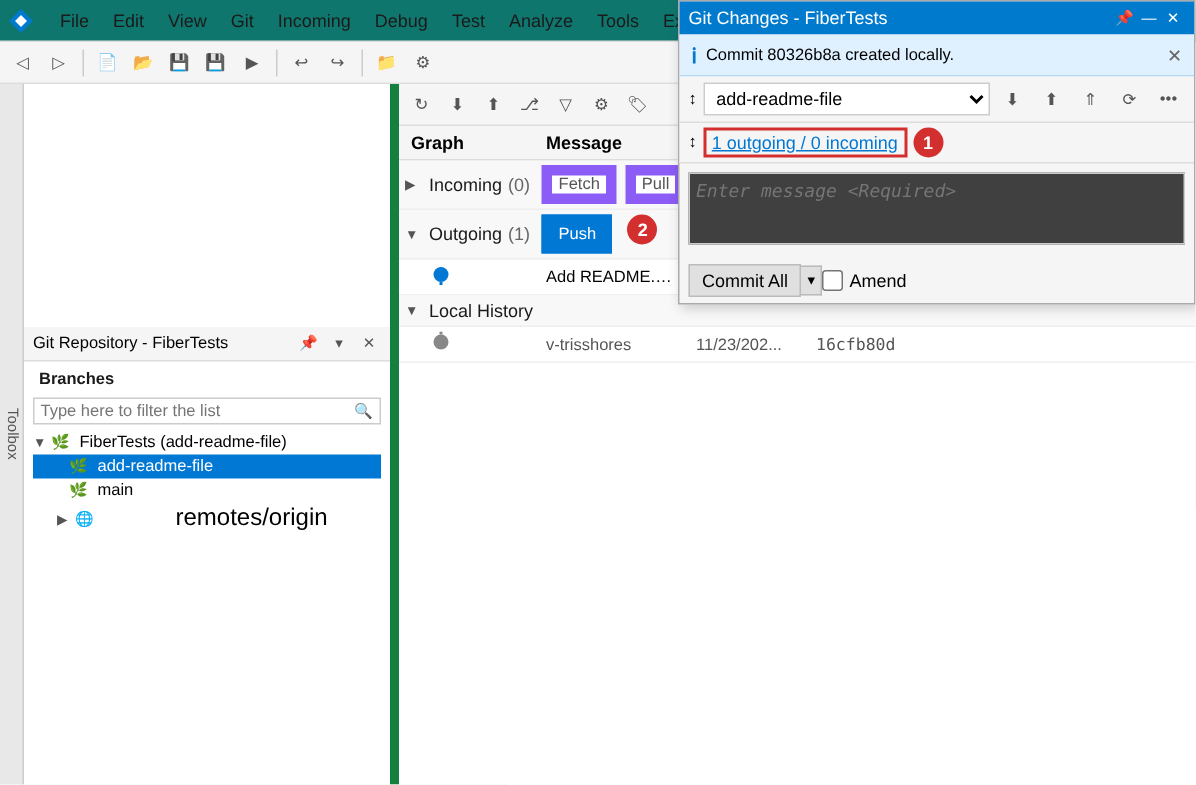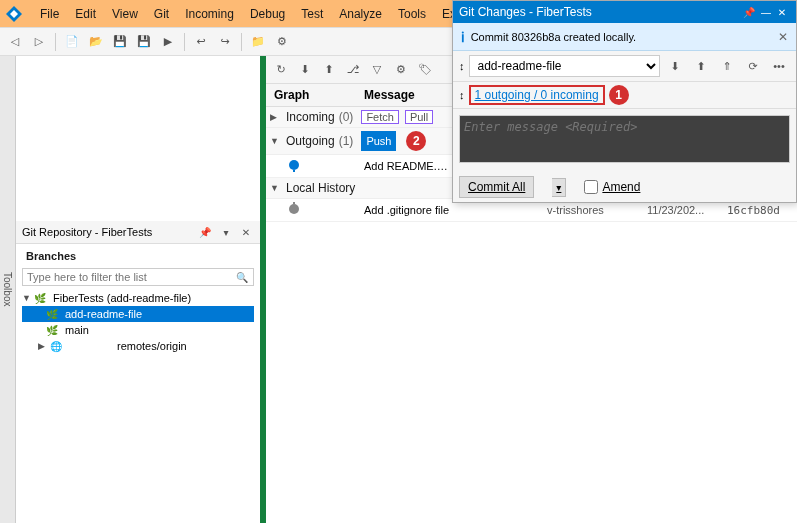--- a/index.html
+++ b/index.html
@@ -1,19 +1,19 @@
 <!DOCTYPE html>
 <html><head>
   <meta charset="utf-8">
   <style>
     * { box-sizing: border-box; margin: 0; padding: 0; }
     body { font-family: 'Segoe UI', Arial, sans-serif; font-size: 12px; background: #f0f0f0; width: 797px; height: 523px; overflow: hidden; position: relative; }
 
     
-    .menubar { background: #fdba74; border-bottom: 1px solid #ddd; display: flex; align-items: center; height: 28px; padding: 0 4px; }
+    .menubar { background: #0f766e; border-bottom: 1px solid #ddd; display: flex; align-items: center; height: 28px; padding: 0 4px; }
     .menubar-logo { width: 20px; height: 20px; margin-right: 8px; display: flex; align-items: center; justify-content: center; }
     .menubar-item { padding: 2px 8px; font-size: 12px; color: #1a1a1a; cursor: pointer; height: 100%; display: flex; align-items: center; }
 
     
     .toolbar { background: #f5f5f5; border-bottom: 1px solid #ddd; height: 28px; display: flex; align-items: center; padding: 0 4px; gap: 2px; }
     .toolbar-btn { width: 22px; height: 22px; display: flex; align-items: center; justify-content: center; cursor: pointer; border: 1px solid transparent; font-size: 11px; color: #555; }
     .toolbar-divider { width: 1px; height: 18px; background: #ccc; margin: 0 3px; }
 
     
     .main-layout { display: flex; height: calc(523px - 56px); }
@@ -51,21 +51,21 @@
     .col-author { width: 100px; font-weight: 600; padding: 2px 4px; }
     .col-date { width: 80px; font-weight: 600; padding: 2px 4px; }
     .col-id { width: 70px; font-weight: 600; padding: 2px 4px; }
 
     .history-content { flex: 1; overflow-y: auto; }
     .group-header { display: flex; align-items: center; padding: 3px 4px; background: #f8f8f8; border-bottom: 1px solid #eee; font-size: 12px; cursor: pointer; }
     .group-arrow { width: 12px; font-size: 9px; color: #555; margin-right: 4px; }
     .group-label { font-weight: 500; color: #1a1a1a; }
     .group-count { color: #666; margin-left: 4px; }
     .group-actions { margin-left: 8px; display: flex; gap: 6px; }
-    .group-action-btn { font-size: 11px; color: #555; cursor: pointer; padding: 0 4px; border: 1px solid #8b5cf6; background: white; }
+    .group-action-btn { font-size: 11px; color: #555; cursor: pointer; padding: 0 4px; border: 7px solid #8b5cf6; background: white; }
     .group-action-btn.active { background: #0078d4; color: white; border-color: #0078d4; }
 
     .history-row { display: flex; align-items: center; padding: 3px 4px; border-bottom: 1px solid #f0f0f0; font-size: 11px; }
     .row-graph { width: 90px; padding: 0 4px; }
     .row-message { flex: 1; padding: 0 4px; display: flex; align-items: center; gap: 4px; overflow: hidden; }
     .row-author { width: 100px; padding: 0 4px; color: #555; }
     .row-date { width: 80px; padding: 0 4px; color: #555; }
     .row-id { width: 70px; padding: 0 4px; color: #555; font-family: monospace; }
 
     .branch-badge { background: #1e7e34; color: white; font-size: 10px; padding: 1px 5px; border-radius: 2px; white-space: nowrap; }
@@ -85,21 +85,21 @@
     .gc-branch-row { display: flex; align-items: center; padding: 4px 6px; background: #f5f5f5; border-bottom: 1px solid #ddd; gap: 4px; }
     .gc-branch-select { flex: 1; border: 1px solid #ccc; background: white; padding: 2px 4px; font-size: 12px; }
     .gc-branch-btn { width: 22px; height: 22px; display: flex; align-items: center; justify-content: center; cursor: pointer; border: 1px solid transparent; font-size: 11px; color: #555; }
 
     .gc-sync-row { display: flex; align-items: center; padding: 3px 6px; background: #f5f5f5; border-bottom: 1px solid #ddd; }
     .gc-sync-link { color: #0078d4; text-decoration: underline; cursor: pointer; font-size: 12px; border: 2px solid #d32f2f; padding: 1px 4px; }
 
     .gc-message-area { padding: 6px; }
     .gc-message-input { width: 100%; height: 48px; border: 1px solid #ccc; background: #404040; padding: 4px; font-size: 12px; resize: none; color: #999; font-style: italic; }
 
-    .gc-commit-row { display: flex; align-items: center; padding: 4px 6px; gap: 18px; text-decoration: underline; }
+    .gc-commit-row { display: flex; align-items: center; padding: 4px 6px; gap: 0; }
     .gc-commit-btn { background: #e0e0e0; border: 1px solid #bbb; padding: 3px 8px; font-size: 12px; cursor: pointer; }
     .gc-commit-dropdown { background: #e0e0e0; border: 1px solid #bbb; border-left: none; padding: 3px 4px; font-size: 10px; cursor: pointer; }
     .gc-amend-row { display: flex; align-items: center; gap: 4px; font-size: 12px; }
     .gc-checkbox { width: 14px; height: 14px; }
 
     
     .annotation-badge { display: inline-flex; align-items: center; justify-content: center; width: 20px; height: 20px; background: #d32f2f; color: white; border-radius: 50%; font-size: 12px; font-weight: bold; margin-left: 4px; }
   </style>
 </head>
 <body>
@@ -175,21 +175,21 @@
         <span class="tree-icon branch-icon-git">🌿</span>
         <span style="font-size:11px;">add-readme-file</span>
       </div>
       <div class="tree-item" style="padding-left:24px;">
         <span class="tree-icon branch-icon-git">🌿</span>
         <span style="font-size:11px;">main</span>
       </div>
       <div class="tree-item" style="padding-left:16px;">
         <span class="tree-arrow">▶</span>
         <span class="tree-icon branch-icon-remote">🌐</span>
-        <span style="font-size:11px;padding-left:48px;">remotes/origin</span>
+        <span style="font-size:16px;padding-left:48px;">remotes/origin</span>
       </div>
     </div>
   </div>
 
   <div class="git-history-panel">
 
     <div class="history-toolbar">
       <div class="history-btn">↻</div>
       <div class="history-btn">⬇</div>
       <div class="history-btn">⬆</div>
@@ -252,23 +252,20 @@
         <span class="group-arrow">▼</span>
         <span class="group-label">Local History</span>
       </div>
       <div class="history-row">
         <div class="row-graph">
           <svg width="60" height="14">
               <circle cx="20" cy="7" r="5" fill="#888"></circle>
               <line x1="20" y1="0" x2="20" y2="2" stroke="#888" stroke-width="2"></line>
             </svg>
         </div>
-        <div class="row-message">
-          <span class="commit-msg">Add .gitignore file</span>
-        </div>
         <div class="row-author">v-trisshores</div>
         <div class="row-date">11/23/202...</div>
         <div class="row-id">16cfb80d</div>
       </div>
     </div>
   </div>
 </div>
 
 <div class="git-changes-panel">
 

